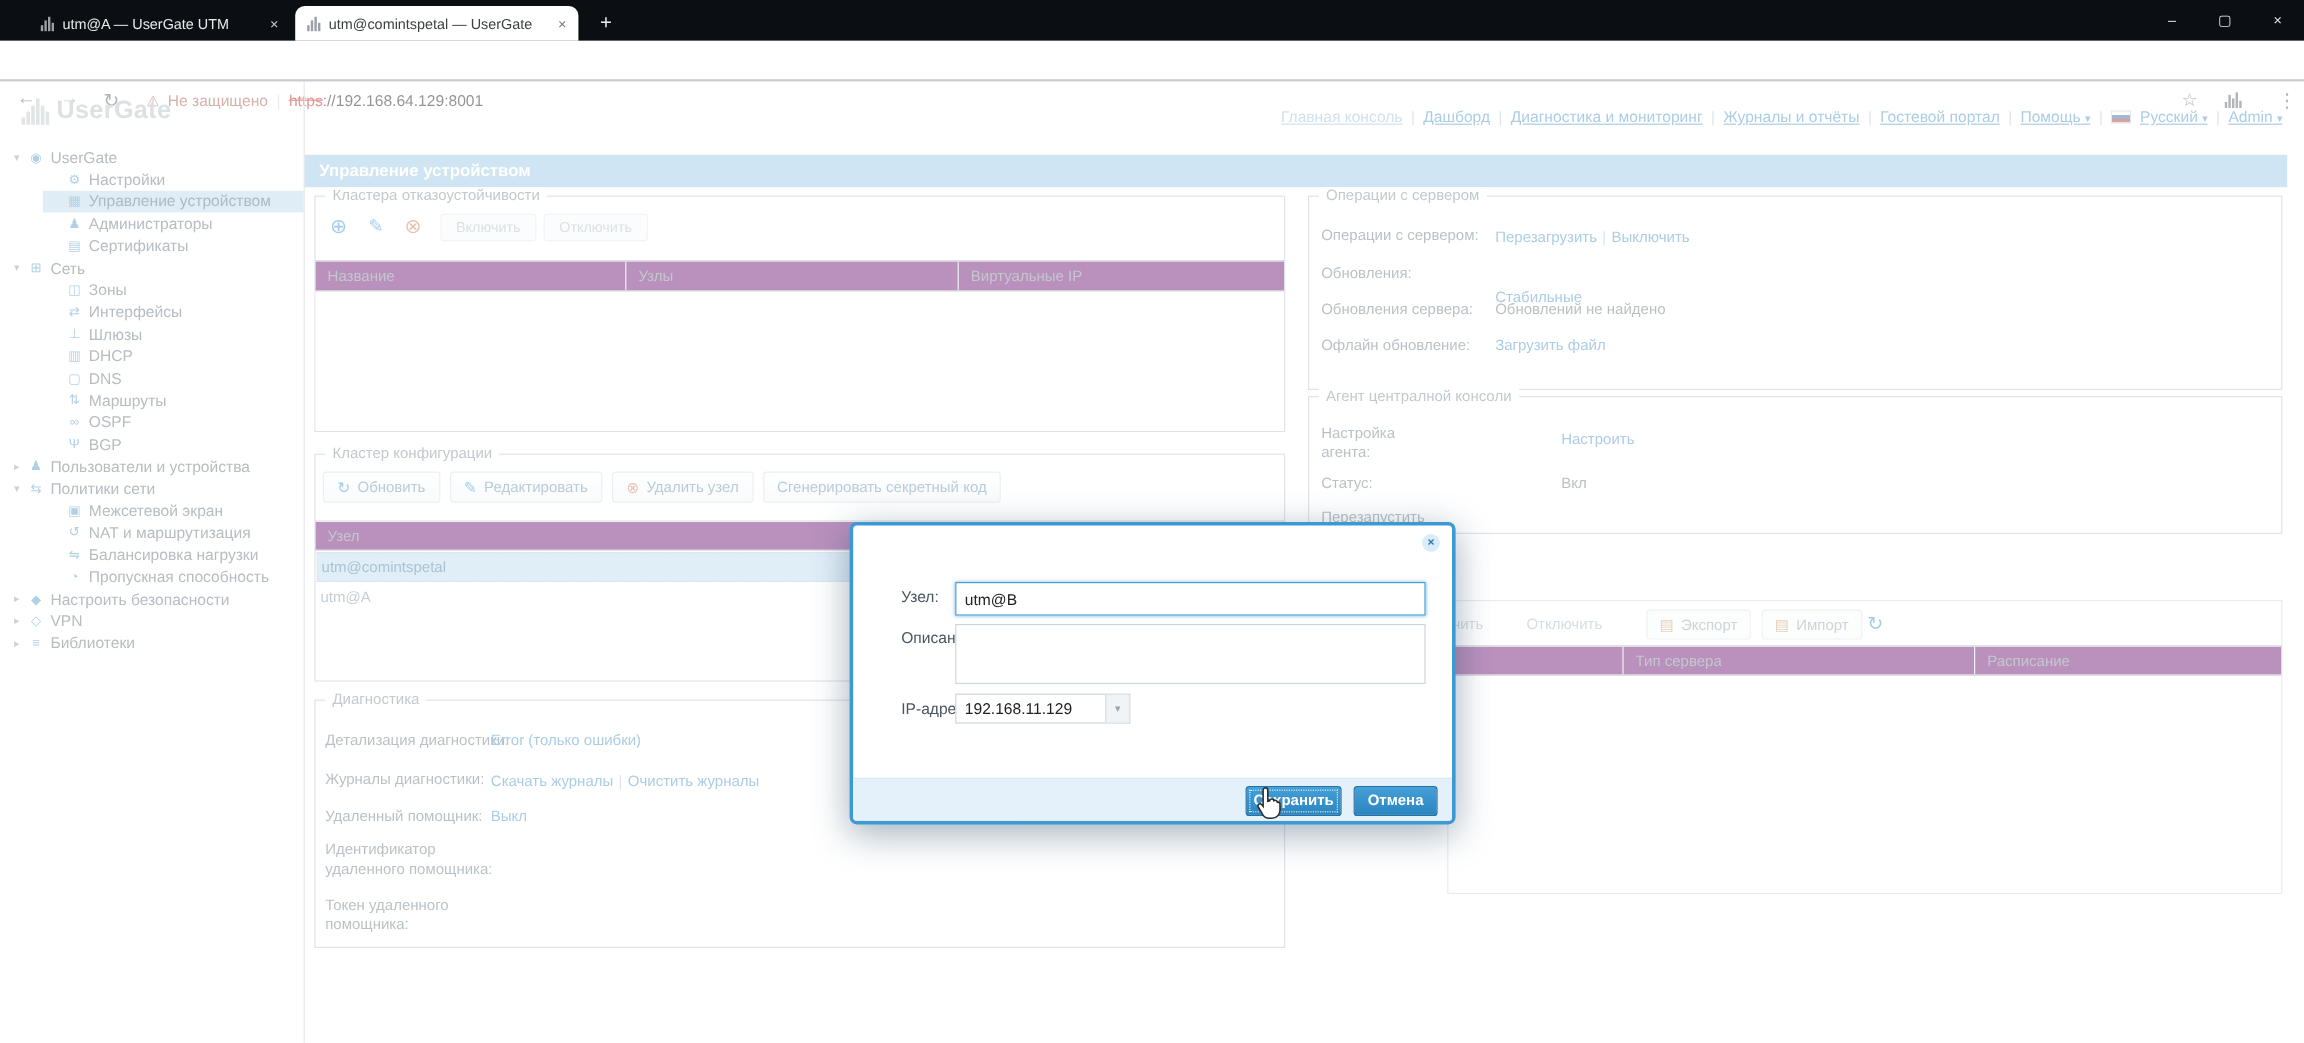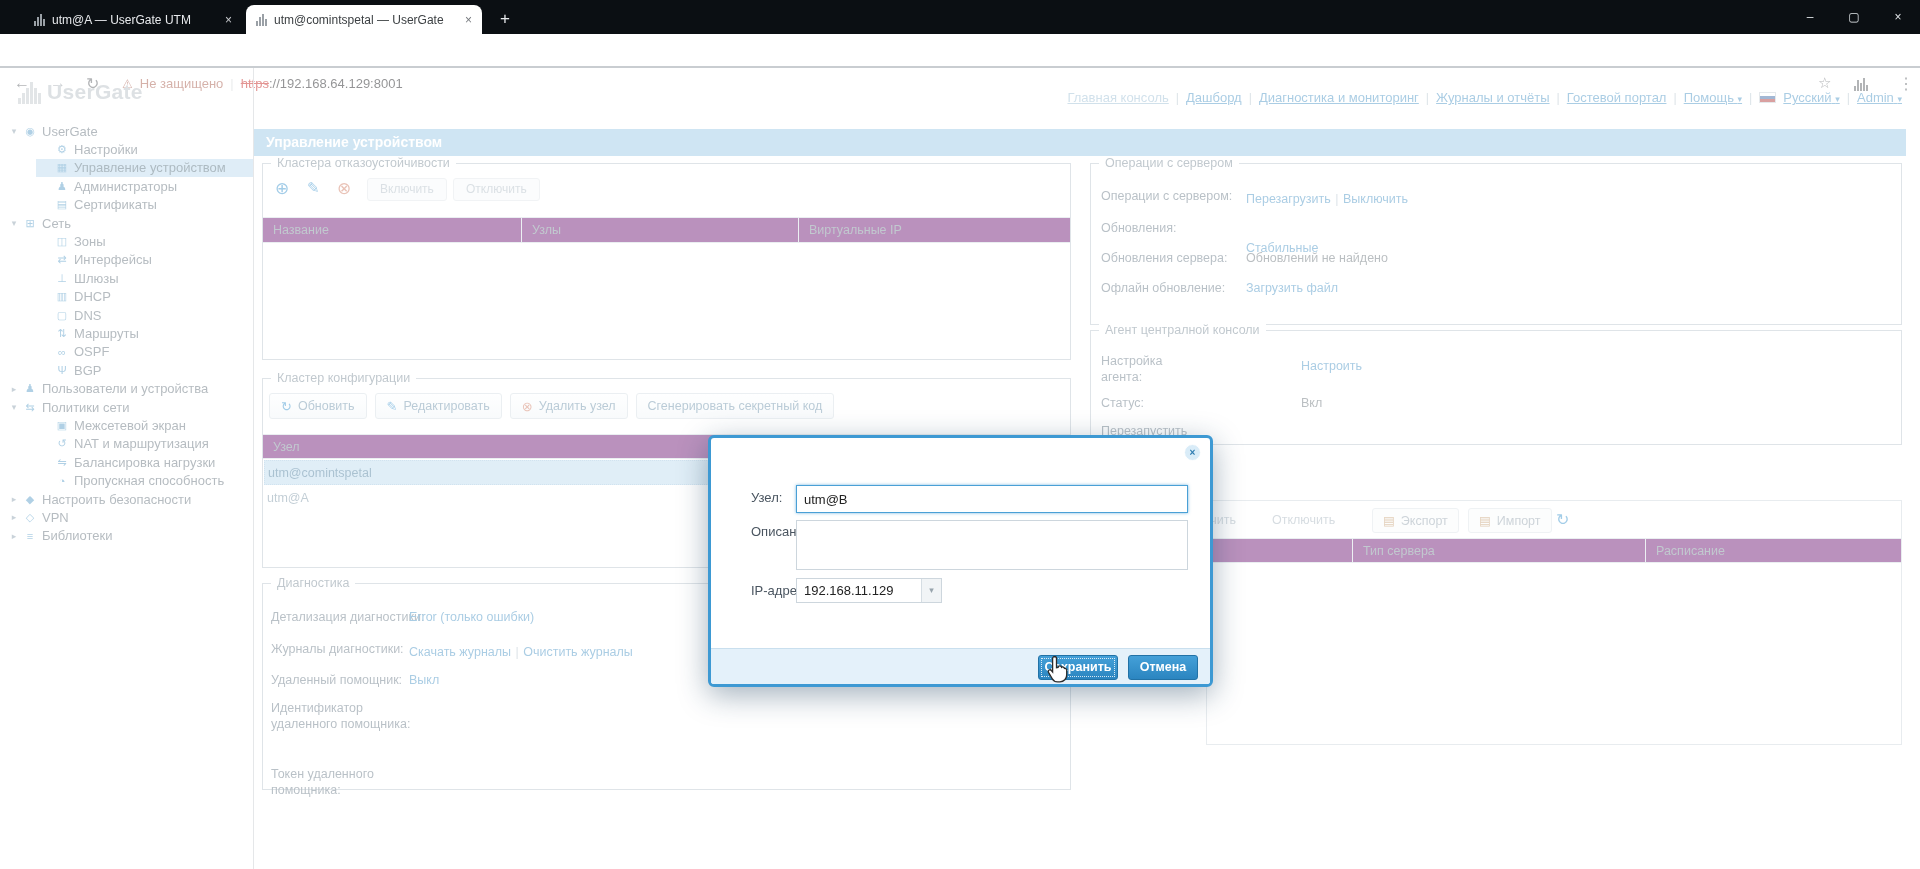--- a/index.html
+++ b/index.html
@@ -338,21 +338,21 @@
 
   <div class="abs fs" style="left:262px;top:583px;width:809px;height:207px;">
     <span class="legend">Диагностика</span>
     <span class="abs lbl" style="left:8px;top:26px;">Детализация диагностики:</span>
     <span class="abs plnk" style="left:146px;top:26px;">Error (только ошибки)</span>
     <span class="abs lbl" style="left:8px;top:58px;">Журналы диагностики:</span>
     <span class="abs" style="left:146px;top:58px;"><span class="plnk">Скачать журналы</span> <span class="psep">|</span> <span class="plnk">Очистить журналы</span></span>
     <span class="abs lbl" style="left:8px;top:89px;">Удаленный помощник:</span>
     <span class="abs plnk" style="left:146px;top:89px;">Выкл</span>
     <span class="abs lbl" style="left:8px;top:116px;width:152px;line-height:16px;">Идентификатор удаленного помощника:</span>
-    <span class="abs lbl" style="left:8px;top:162px;width:118px;line-height:16px;margin-top:20px;">Токен удаленного помощника:</span>
+    <span class="abs lbl" style="left:8px;top:162px;width:118px;line-height:16px;">Токен удаленного помощника:</span>
   </div>
 
   <div class="abs fs" style="left:1090px;top:163px;width:812px;height:162px;">
     <span class="legend">Операции с сервером</span>
     <span class="abs lbl" style="left:10px;top:25px;">Операции с сервером:</span>
     <span class="abs" style="left:155px;top:25px;"><span class="plnk">Перезагрузить</span> <span class="psep">|</span> <span class="plnk">Выключить</span></span>
     <span class="abs lbl" style="left:10px;top:57px;">Обновления:</span>
     <span class="abs plnk" style="left:155px;top:57px;margin-top:20px;">Стабильные</span>
     <span class="abs lbl" style="left:10px;top:87px;">Обновления сервера:</span>
     <span class="abs val" style="left:155px;top:87px;">Обновлений не найдено</span>

